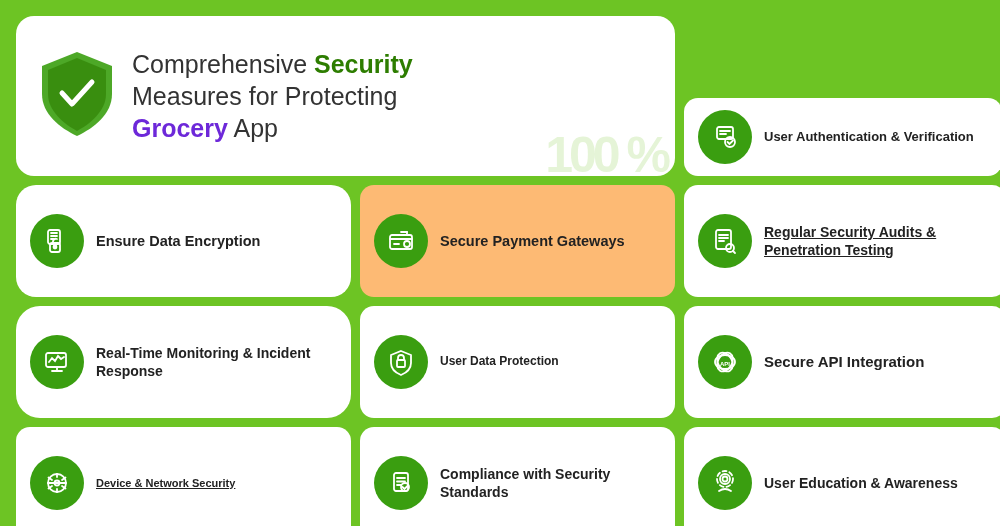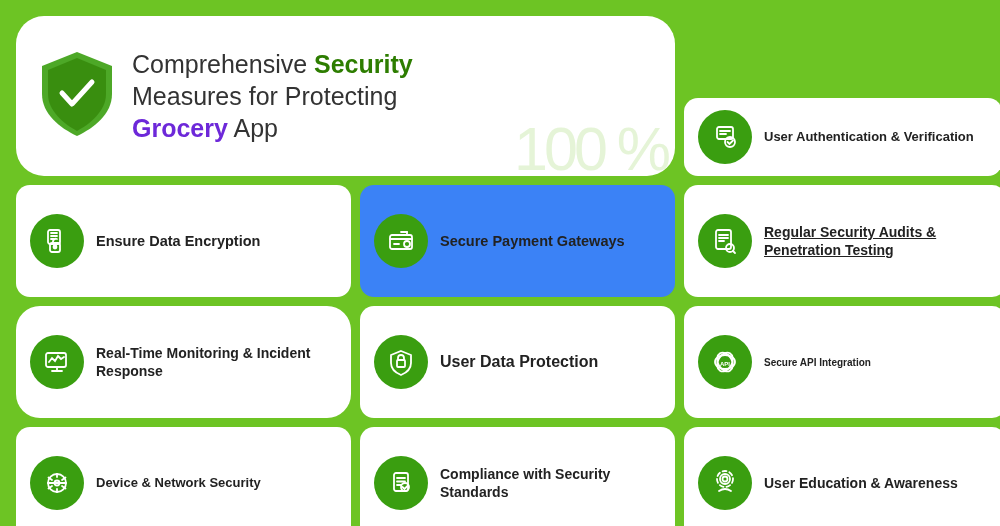--- a/index.html
+++ b/index.html
@@ -13,72 +13,72 @@
     }
   </style>
 </head>
 <body>
 
 <div style="width:1000px;height:526px;background:#6dc424;position:relative;overflow:hidden;">
 
 
   <div style="position:absolute;top:0;left:0;width:100%;height:100%;display:grid;grid-template-columns:335px 315px 322px;grid-template-rows:160px 112px 112px 112px;gap:9px;padding:16px;">
 
-    <div style="grid-column:1/3;grid-row:1;background:white;border-radius:28px;padding:16px 20px;display:flex;align-items:center;gap:14px;position:relative;overflow:hidden;">
+    <div style="grid-column:1/3;grid-row:1;background:white;border-radius:18px;padding:16px 20px;display:flex;align-items:center;gap:14px;position:relative;overflow:hidden;">
 
       <div style="flex-shrink:0;">
         <svg width="82" height="92" viewBox="0 0 82 92" fill="none">
           <path d="M41 4 L76 18 L76 46 C76 66 58 80 41 88 C24 80 6 66 6 46 L6 18 Z" fill="#3a9e10" opacity="0.9"></path>
           <path d="M41 10 L70 22 L70 46 C70 63 54 76 41 83 C28 76 12 63 12 46 L12 22 Z" fill="#2d7d00" opacity="0.6"></path>
           <polyline points="26,45 36,56 56,34" stroke="white" stroke-width="5" stroke-linecap="round" stroke-linejoin="round" fill="none"></polyline>
         </svg>
       </div>
 
       <div>
         <h1 style="font-size:25px;color:#333;line-height:1.28;font-weight:400;">
           Comprehensive <strong style="color:#2d7d00;font-weight:800;">Security</strong><br>
           Measures for Protecting<br>
           <strong style="color:#6d28d9;font-weight:800;">Grocery</strong> App
         </h1>
       </div>
 
-      <div style="position:absolute;right:8px;bottom:-8px;font-size:61px;font-weight:400;color:rgba(109,196,36,0.18);letter-spacing:-4px;pointer-events:none;user-select:none;">
+      <div style="position:absolute;right:8px;bottom:-8px;font-size:50px;font-weight:700;color:rgba(109,196,36,0.18);letter-spacing:-4px;pointer-events:none;user-select:none;">
         100 %
       </div>
     </div>
 
     <div style="grid-column:3;grid-row:1;background:white;border-radius:14px;padding:12px 14px;display:flex;align-items:center;gap:12px;margin-top:48px;margin-right:4px;align-self:end;">
       <div style="width:54px;height:54px;border-radius:50%;background:#3a9e10;flex-shrink:0;display:flex;align-items:center;justify-content:center;">
         <svg width="28" height="28" viewBox="0 0 28 28" fill="none" stroke="white" stroke-width="1.8" stroke-linecap="round">
           <rect x="6" y="4" width="16" height="12" rx="2"></rect>
           <line x1="9" y1="8" x2="19" y2="8"></line>
           <line x1="9" y1="11" x2="15" y2="11"></line>
           <circle cx="19" cy="19" r="5"></circle>
           <polyline points="16.5,19 18.5,21 22,17.5"></polyline>
         </svg>
       </div>
       <span style="font-size:13px;font-weight:700;color:#222;line-height:1.3;">User Authentication &amp; Verification</span>
     </div>
 
-    <div style="grid-column:1;grid-row:2;background:white;border-radius:14px;padding:12px 14px;display:flex;align-items:center;gap:12px;">
+    <div style="grid-column:1;grid-row:2;background:white;border-radius:20px;padding:12px 14px;display:flex;align-items:center;gap:12px;">
       <div style="width:54px;height:54px;border-radius:50%;background:#3a9e10;flex-shrink:0;display:flex;align-items:center;justify-content:center;">
         <svg width="28" height="28" viewBox="0 0 28 28" fill="none" stroke="white" stroke-width="1.8" stroke-linecap="round">
           <rect x="5" y="3" width="12" height="14" rx="2"></rect>
           <line x1="8" y1="6" x2="14" y2="6"></line>
           <line x1="8" y1="9" x2="14" y2="9"></line>
           <line x1="8" y1="12" x2="11" y2="12"></line>
           <rect x="7" y="16" width="10" height="9" rx="2"></rect>
           <path d="M10 16 L10 14 Q11 11 14 12"></path>
           <circle cx="12" cy="20" r="1.5" fill="white"></circle>
         </svg>
       </div>
       <span style="font-size:14.5px;font-weight:700;color:#222;line-height:1.3;">Ensure Data Encryption</span>
     </div>
 
-    <div style="grid-column:2;grid-row:2;background:#3b82f6;border-radius:14px;padding:12px 14px;display:flex;align-items:center;gap:12px;">
+    <div style="grid-column:2;grid-row:2;background:#fdba74;border-radius:14px;padding:12px 14px;display:flex;align-items:center;gap:12px;">
       <div style="width:54px;height:54px;border-radius:50%;background:#3a9e10;flex-shrink:0;display:flex;align-items:center;justify-content:center;">
         <svg width="28" height="28" viewBox="0 0 28 28" fill="none" stroke="white" stroke-width="1.8" stroke-linecap="round">
           <rect x="3" y="8" width="22" height="14" rx="2"></rect>
           <line x1="3" y1="12" x2="25" y2="12"></line>
           <line x1="7" y1="17" x2="12" y2="17"></line>
           <circle cx="20" cy="17" r="3"></circle>
           <line x1="20" y1="8" x2="20" y2="5"></line>
           <line x1="14" y1="5" x2="20" y2="5"></line>
         </svg>
       </div>
@@ -112,50 +112,50 @@
     </div>
 
     <div style="grid-column:2;grid-row:3;background:white;border-radius:14px;padding:12px 14px;display:flex;align-items:center;gap:12px;">
       <div style="width:54px;height:54px;border-radius:50%;background:#3a9e10;flex-shrink:0;display:flex;align-items:center;justify-content:center;">
         <svg width="28" height="28" viewBox="0 0 28 28" fill="none" stroke="white" stroke-width="1.8" stroke-linecap="round">
           <path d="M14 3 L24 7 L24 15 C24 21 19 25 14 27 C9 25 4 21 4 15 L4 7 Z"></path>
           <rect x="10" y="12" width="8" height="7" rx="1"></rect>
           <path d="M11 12 L11 10 Q11 7 14 7 Q17 7 17 10 L17 12"></path>
         </svg>
       </div>
-      <span style="font-size:16px;font-weight:700;color:#222;line-height:1.3;">User Data Protection</span>
+      <span style="font-size:12px;font-weight:700;color:#222;line-height:1.3;">User Data Protection</span>
     </div>
 
     <div style="grid-column:3;grid-row:3;background:white;border-radius:14px;padding:12px 14px;display:flex;align-items:center;gap:12px;">
       <div style="width:54px;height:54px;border-radius:50%;background:#3a9e10;flex-shrink:0;display:flex;align-items:center;justify-content:center;">
         <svg width="28" height="28" viewBox="0 0 28 28" fill="none" stroke="white" stroke-width="1.8" stroke-linecap="round">
           <ellipse cx="14" cy="14" rx="10" ry="7"></ellipse>
           <ellipse cx="14" cy="14" rx="10" ry="7" transform="rotate(60 14 14)"></ellipse>
           <ellipse cx="14" cy="14" rx="10" ry="7" transform="rotate(120 14 14)"></ellipse>
           <text x="9" y="18" font-size="6" fill="white" stroke="none" font-weight="bold">API</text>
         </svg>
       </div>
-      <span style="font-size:10px;font-weight:700;color:#222;line-height:1.3;">Secure API Integration</span>
+      <span style="font-size:15px;font-weight:700;color:#222;line-height:1.3;">Secure API Integration</span>
     </div>
 
     <div style="grid-column:1;grid-row:4;background:white;border-radius:14px;padding:12px 14px;display:flex;align-items:center;gap:12px;">
       <div style="width:54px;height:54px;border-radius:50%;background:#3a9e10;flex-shrink:0;display:flex;align-items:center;justify-content:center;">
         <svg width="28" height="28" viewBox="0 0 28 28" fill="none" stroke="white" stroke-width="1.8" stroke-linecap="round">
           <circle cx="14" cy="14" r="9"></circle>
           <line x1="5" y1="14" x2="23" y2="14"></line>
           <line x1="14" y1="5" x2="14" y2="8"></line>
           <line x1="14" y1="20" x2="14" y2="23"></line>
           <path d="M5.5 8.5 L9 11"></path>
           <path d="M22.5 8.5 L19 11"></path>
           <path d="M5.5 19.5 L9 17"></path>
           <path d="M22.5 19.5 L19 17"></path>
           <circle cx="14" cy="14" r="2.5"></circle>
         </svg>
       </div>
-      <span style="font-size:13px;font-weight:700;color:#222;line-height:1.3;">Device &amp; Network Security</span>
+      <span style="font-size:11px;font-weight:700;color:#222;line-height:1.3;text-decoration:underline;">Device &amp; Network Security</span>
     </div>
 
     <div style="grid-column:2;grid-row:4;background:white;border-radius:14px;padding:12px 14px;display:flex;align-items:center;gap:12px;">
       <div style="width:54px;height:54px;border-radius:50%;background:#3a9e10;flex-shrink:0;display:flex;align-items:center;justify-content:center;">
         <svg width="28" height="28" viewBox="0 0 28 28" fill="none" stroke="white" stroke-width="1.8" stroke-linecap="round">
           <rect x="7" y="4" width="14" height="18" rx="2"></rect>
           <line x1="10" y1="9" x2="18" y2="9"></line>
           <line x1="10" y1="12.5" x2="18" y2="12.5"></line>
           <line x1="10" y1="16" x2="14" y2="16"></line>
           <circle cx="18" cy="18" r="4"></circle>

